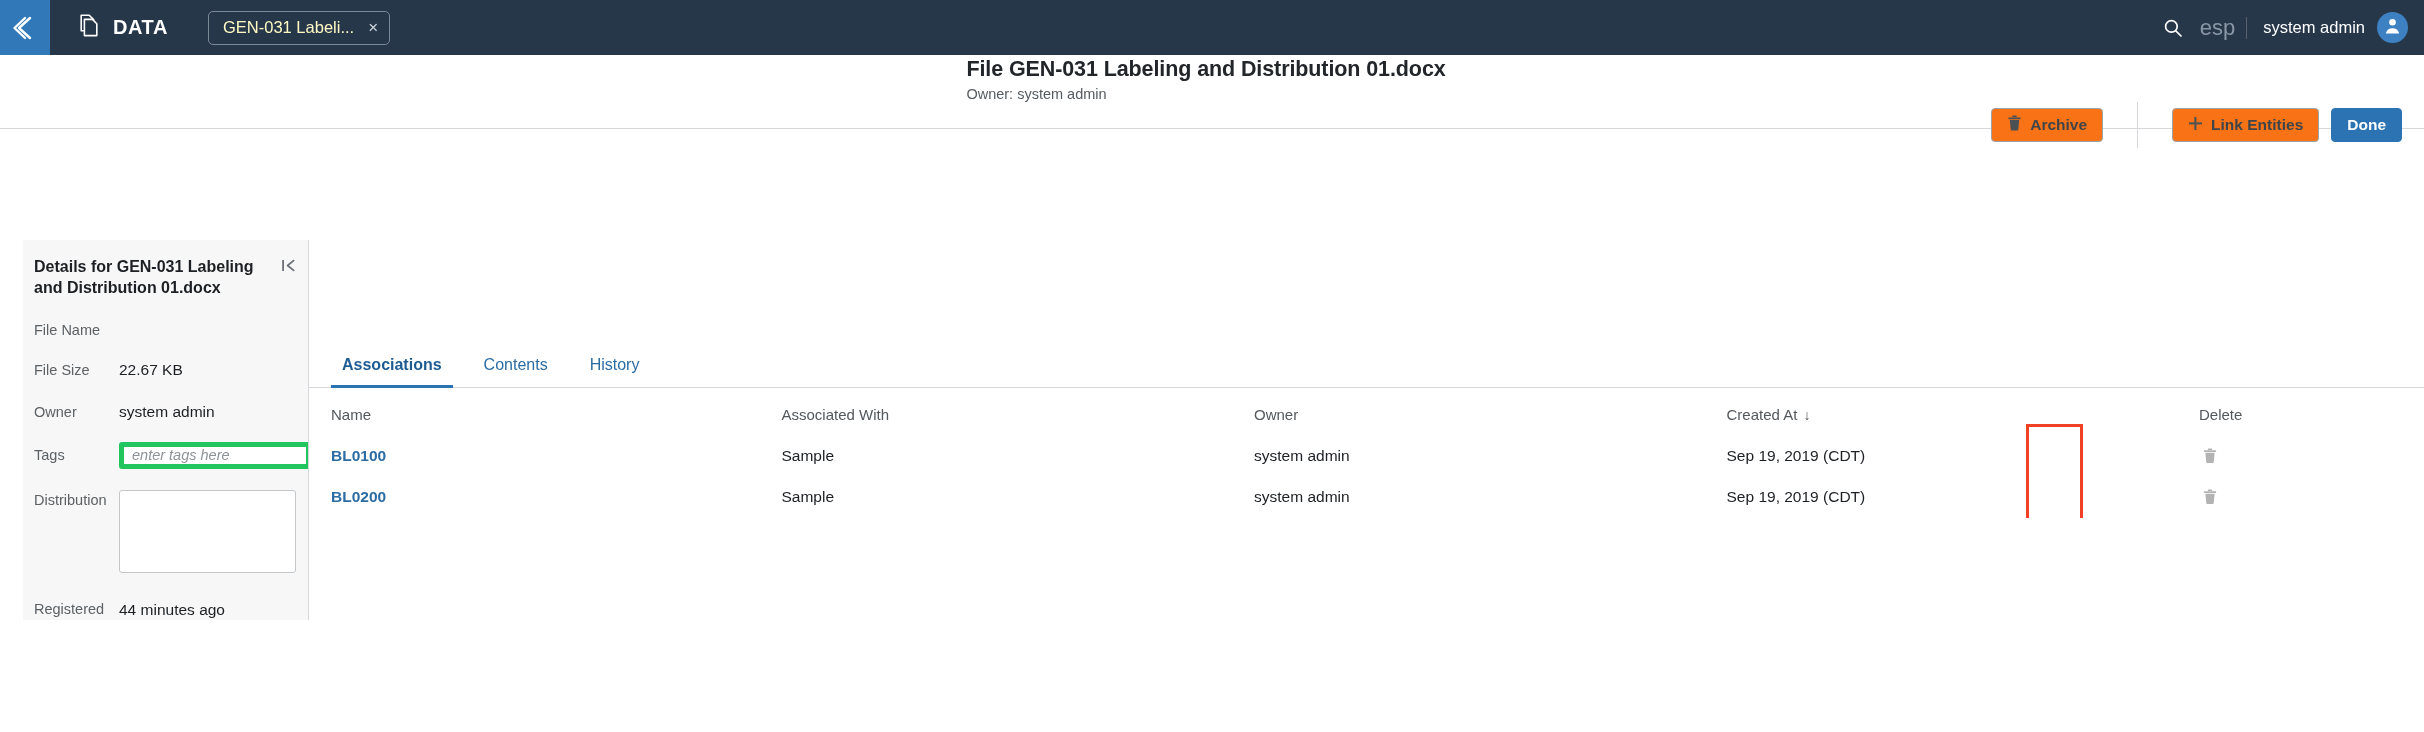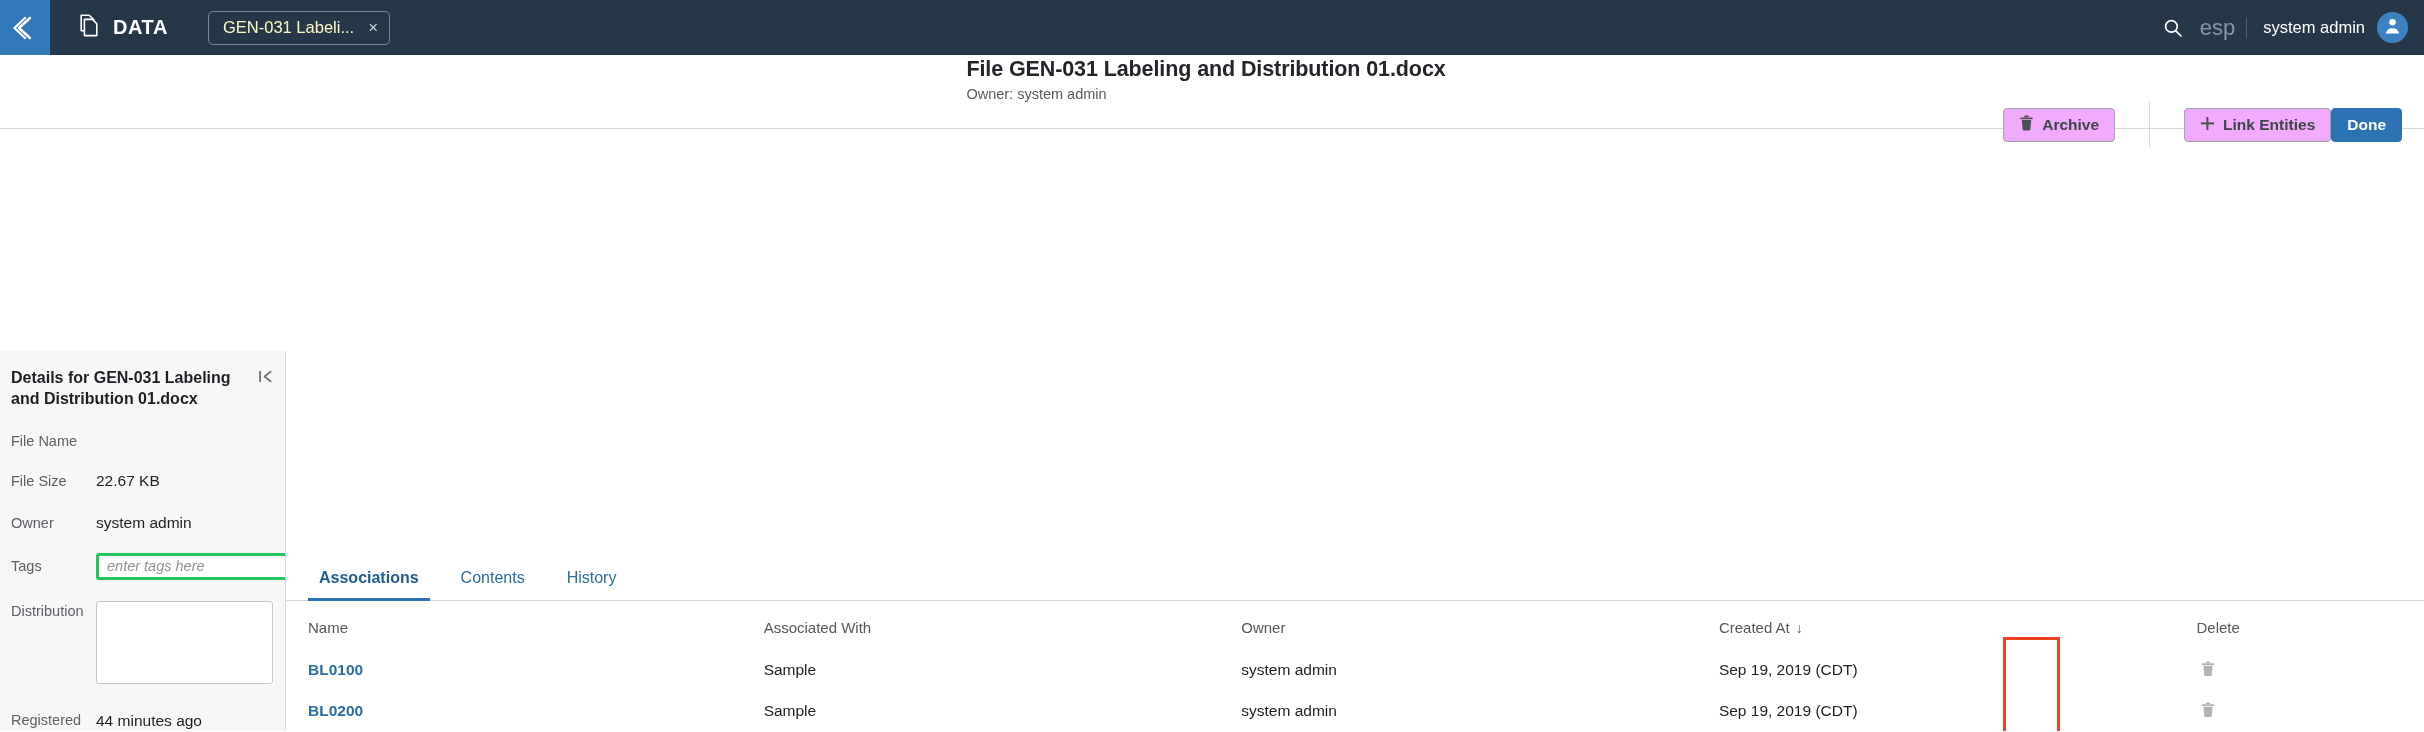--- a/index.html
+++ b/index.html
@@ -116,48 +116,49 @@
     color: #555b61;
   }
   .titlebar-actions {
     margin-left: auto;
     display: flex; align-items: center;
   }
   .btn {
     height: 34px;
     border: 1px solid #9ea3a8;
     border-radius: 4px;
-    background: #f0abfc;
+    background: #f97316;
     color: #3f4549;
     font-size: 15.5px;
     font-weight: bold;
     font-family: "Liberation Sans", sans-serif;
     display: inline-flex; align-items: center; justify-content: center;
     gap: 8px;
     padding: 0 15px;
     cursor: pointer;
     white-space: nowrap;
   }
   .btn-primary {
     background: #2b73b3;
     border-color: #2b73b3;
     color: #ffffff;
   }
   .vsep {
     width: 1px; height: 46px;
     background: #d5d7da;
     margin: 0 34px;
   }
-  .btn + .btn { margin-left: 0; }
+  .btn + .btn { margin-left: 12px; }
 
   
   .body-split {
     display: flex;
     height: calc(732px - 55px - 75px);
-    align-items: flex-end;
+    align-items: center;
+    margin-left: 23px;
   }
 
   
   .details-panel {
     width: 286px;
     flex: 0 0 286px;
     background: #f7f7f7;
     border-right: 1px solid #d5d7da;
     padding: 16px 12px 0 11px;
     overflow: hidden;
@@ -199,21 +200,21 @@
   .field-value {
     font-size: 15.5px;
     color: #1c1f23;
     line-height: 1.38;
   }
   .field-row.tags-row { margin-top: 19px; align-items: center;}
   .field-row.tags-row .field-label { padding-top: 0; }
   .tags-input {
     width: 192px;
     height: 27px;
-    border: 3px solid #22c55e;
+    border: 5px solid #22c55e;
     border-radius: 3px;
     background: #ffffff;
     font-size: 14.5px;
     font-family: "Liberation Sans", sans-serif;
     padding: 0 8px;
     color: #b91c1c;
     outline: none;
   }
   .tags-input::placeholder { color: #8d9298; font-style: italic; }
   .desc-area {

